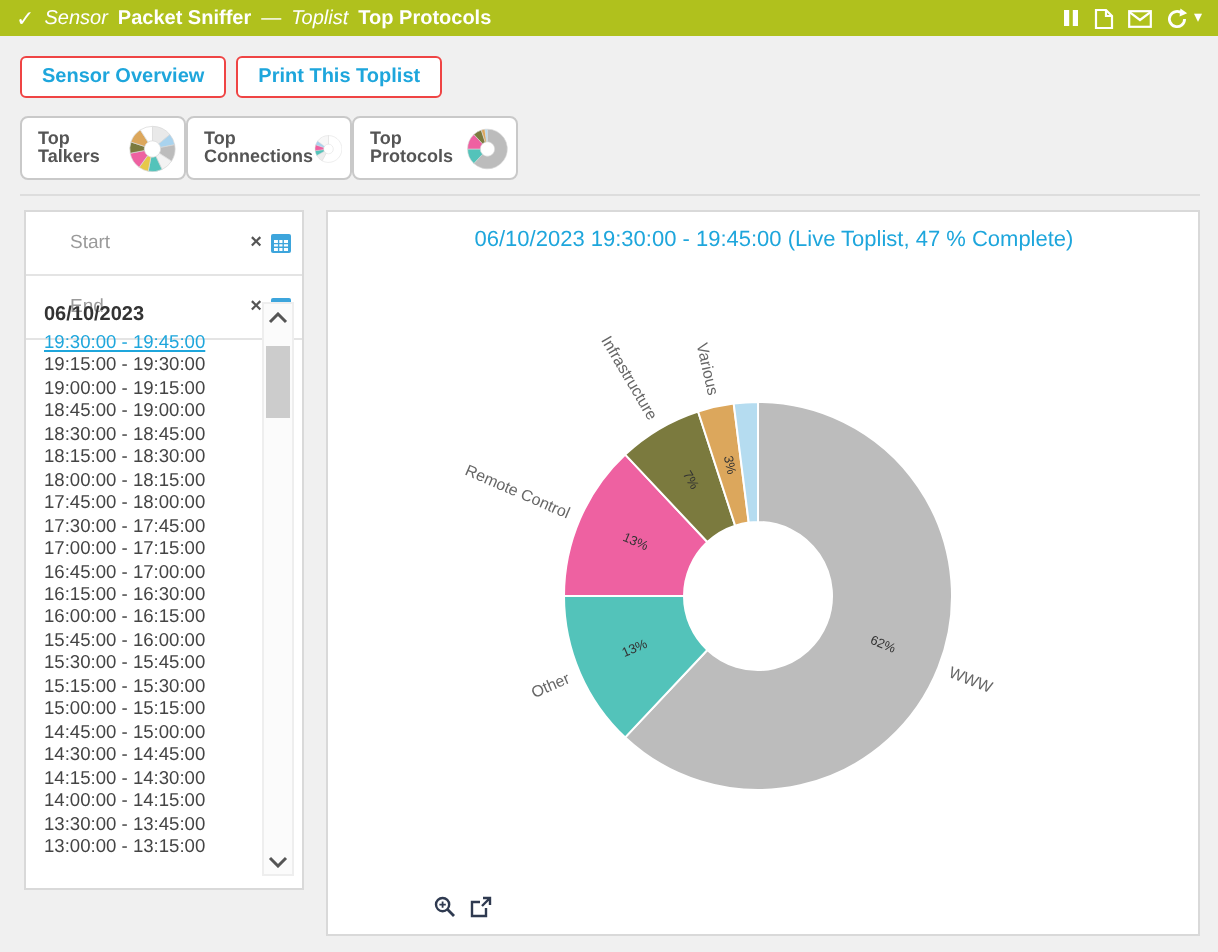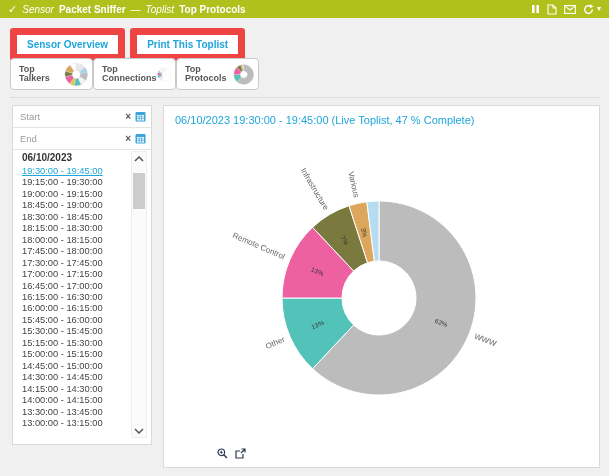--- a/index.html
+++ b/index.html
@@ -12,52 +12,52 @@
               display:flex; align-items:center; padding:0 8px; color:#fff; font-size:10px; gap:5px; }
   .titlebar .chk { font-weight:bold; font-size:11px; }
   .titlebar .kind { font-style:italic; }
   .titlebar .strong { font-weight:bold; }
   .hdr-icons { margin-left:auto; display:flex; align-items:center; gap:7px; }
   .hdr-icons svg { display:block; }
   .caret { font-size:8px; line-height:1; margin-left:-4px; }
 
   
   .toolbar { position:absolute; top:28px; left:10px; display:flex; gap:5px; }
-  .btn { background:#fff; border:7px solid #ef4444; border-radius:3px; color:#1ea6dc;
+  .btn { background:#fff; border:1px solid #ef4444; border-radius:3px; color:#1ea6dc;
          font-family:inherit; font-size:10px; font-weight:bold; padding:4px 10px; cursor:pointer; }
 
   
   .tabs { position:absolute; top:58px; left:10px; display:flex; }
   .tabcard { width:83px; height:32px; background:#fff; border:1px solid #c9c9c9; border-radius:4px;
              display:flex; align-items:center; justify-content:space-between; padding:0 4px 0 8px; cursor:pointer; }
   .tabcard .lbl { font-size:9px; font-weight:bold; color:#555; line-height:1.05; }
   .divider { position:absolute; top:97px; left:10px; right:9px; border:none; border-top:1px solid #ddd; }
 
   
   .filter { position:absolute; left:12px; top:105px; width:140px; height:340px;
             background:#fff; border:1px solid #d9d9d9; }
-  .field { height:22px; border-bottom:1px solid #e4e4e4; display:flex; align-items:center; padding:0 5px 0 7px; gap:4px; }
+  .field { height:32px; border-bottom:1px solid #e4e4e4; display:flex; align-items:center; padding:0 5px 0 22px; gap:4px; }
   .field input { flex:1; min-width:0; border:none; outline:none; font-family:inherit; font-size:9.5px; color:#333; }
   .field input::placeholder { color:#9a9a9a; opacity:1; }
   .clear-x { color:#555; font-size:10px; font-weight:bold; line-height:1; cursor:pointer; }
   .list { position:absolute; left:0; top:37px; right:24px; bottom:0; padding:9px 0 0 9px; overflow:hidden; }
   .date-hdr { font-size:10px; font-weight:bold; color:#333; margin-bottom:3px; }
   .interval { display:block; font-size:9.3px; line-height:11.45px; color:#444; text-decoration:none; white-space:nowrap; cursor:pointer; }
   .interval.selected { color:#1ea6dc; text-decoration:underline; }
 
   .sbar { position:absolute; top:45px; right:4px; bottom:6px; width:16px; background:#fbfbfb;
           border:1px solid #eee; display:flex; flex-direction:column; align-items:center; }
   .sbar .arr { height:13px; display:flex; align-items:center; justify-content:center; width:100%; cursor:pointer; }
   .sbar .track { flex:1; width:100%; position:relative; }
   .sbar .thumb { position:absolute; top:8px; left:1px; right:1px; height:36px; background:#ccc; cursor:pointer; }
 
   
   .main { position:absolute; left:163px; top:105px; width:437px; height:363px;
           background:#fff; border:1px solid #d9d9d9; }
-  .chart-title { padding:8px 0 0 11px; font-size:11px; color:#1ea6dc; }
+  .chart-title { padding:8px 0 0 11px; font-size:11px; color:#1ea6dc;text-align:center; }
   #donut { position:absolute; left:0; top:22px; }
   .chart-actions { position:absolute; left:53px; bottom:8px; display:flex; gap:7px; align-items:center; }
   .chart-actions svg { display:block; cursor:pointer; }
 </style>
 </head>
 <body>
 
 <div class="screen">
 
   <div class="titlebar">

